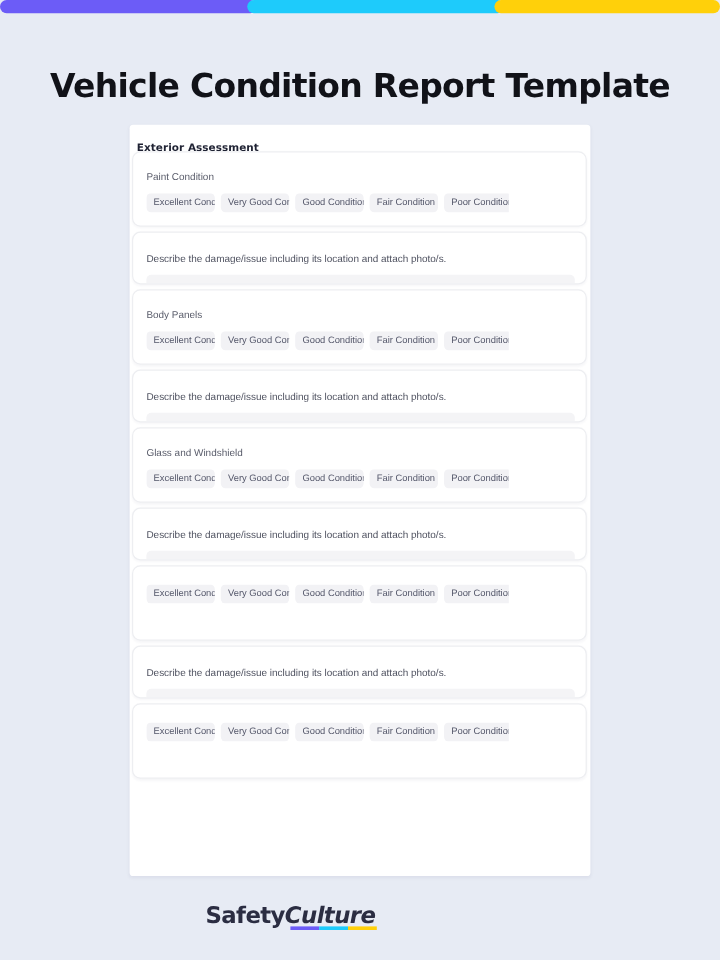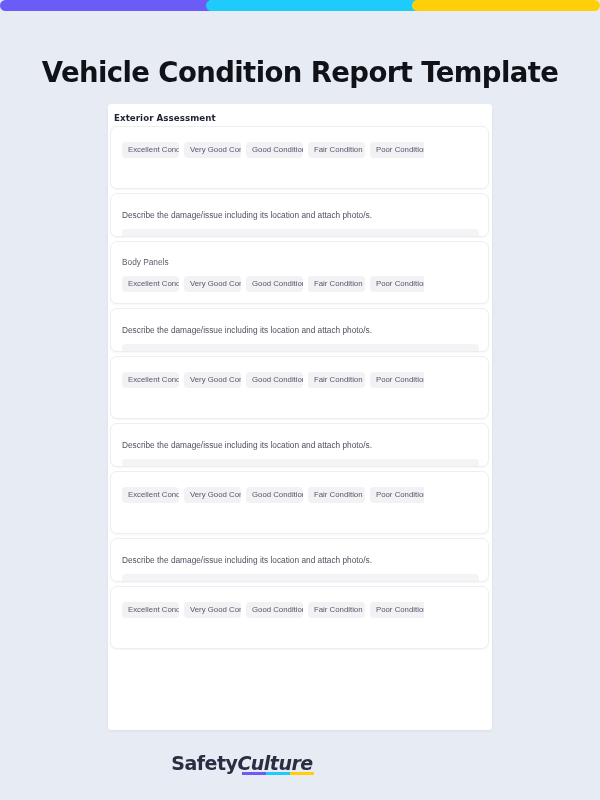--- a/index.html
+++ b/index.html
@@ -53,21 +53,21 @@
     top: 104px;
     left: 108px;
     width: 384px;
     min-height: 626px;
     background: #ffffff;
     border-radius: 3px;
     box-shadow: 0 1px 3px rgba(30,40,80,0.06);
   }
 
   .section-header {
-    padding: 9px 0 8px 6px;
+    padding: 15px 0 8px 6px;
     font-size: 8.7px;
     font-weight: bold;
     color: #1f2233;
     font-family: "DejaVu Sans", sans-serif;
     letter-spacing: 0.05px;
   }
 
   
   .cards {
     position: absolute;
@@ -169,20 +169,21 @@
 </div>
 
 <div class="page-title">Vehicle Condition Report Template</div>
 
 <div class="report-card">
   <div class="section-header">Exterior Assessment</div>
 </div>
 
 <div class="cards">
     <div class="q-card choice">
+      <div class="q-label">Paint Condition</div>
       <div class="chips">
         <div class="chip">Excellent Condition</div>
         <div class="chip">Very Good Condition</div>
         <div class="chip">Good Condition</div>
         <div class="chip">Fair Condition</div>
         <div class="chip">Poor Condition</div>
       </div>
     </div>
     <div class="q-card describe">
       <div class="describe-label">Describe the damage/issue including its location and attach photo/s.</div>
@@ -196,20 +197,21 @@
         <div class="chip">Good Condition</div>
         <div class="chip">Fair Condition</div>
         <div class="chip">Poor Condition</div>
       </div>
     </div>
     <div class="q-card describe">
       <div class="describe-label">Describe the damage/issue including its location and attach photo/s.</div>
       <div class="text-input" placeholder=""></div>
     </div>
     <div class="q-card choice">
+      <div class="q-label">Glass and Windshield</div>
       <div class="chips">
         <div class="chip">Excellent Condition</div>
         <div class="chip">Very Good Condition</div>
         <div class="chip">Good Condition</div>
         <div class="chip">Fair Condition</div>
         <div class="chip">Poor Condition</div>
       </div>
     </div>
     <div class="q-card describe">
       <div class="describe-label">Describe the damage/issue including its location and attach photo/s.</div>

